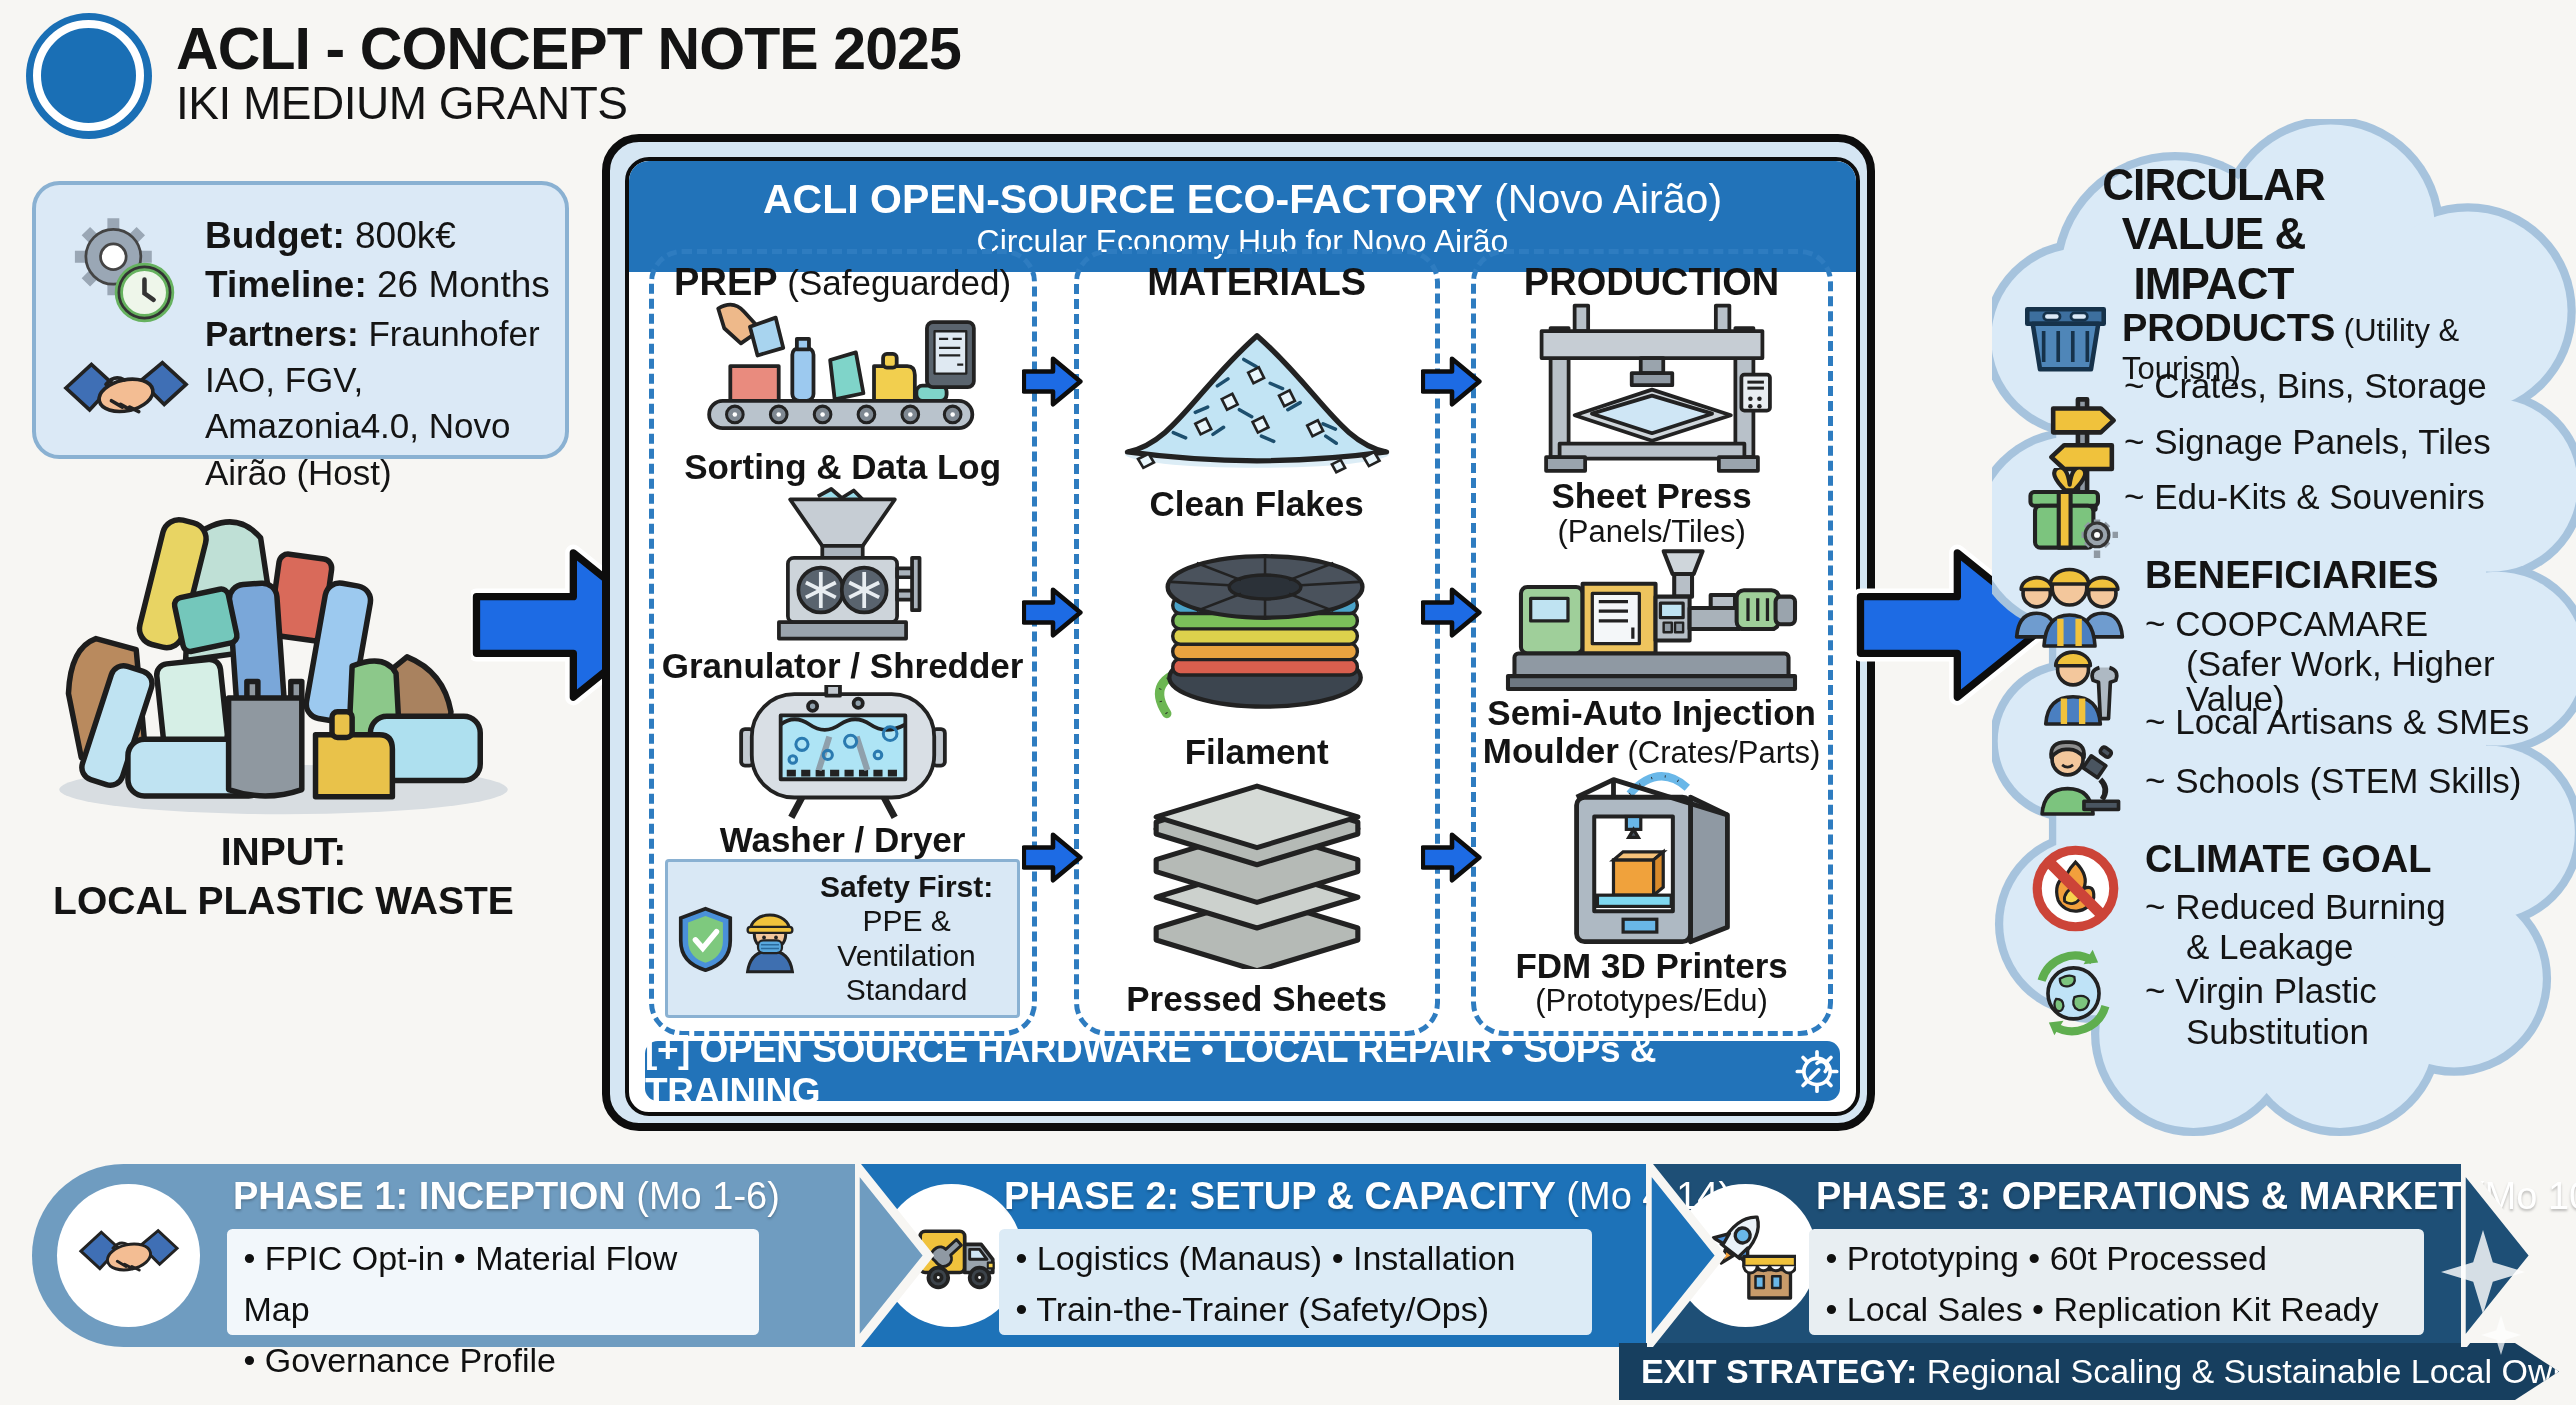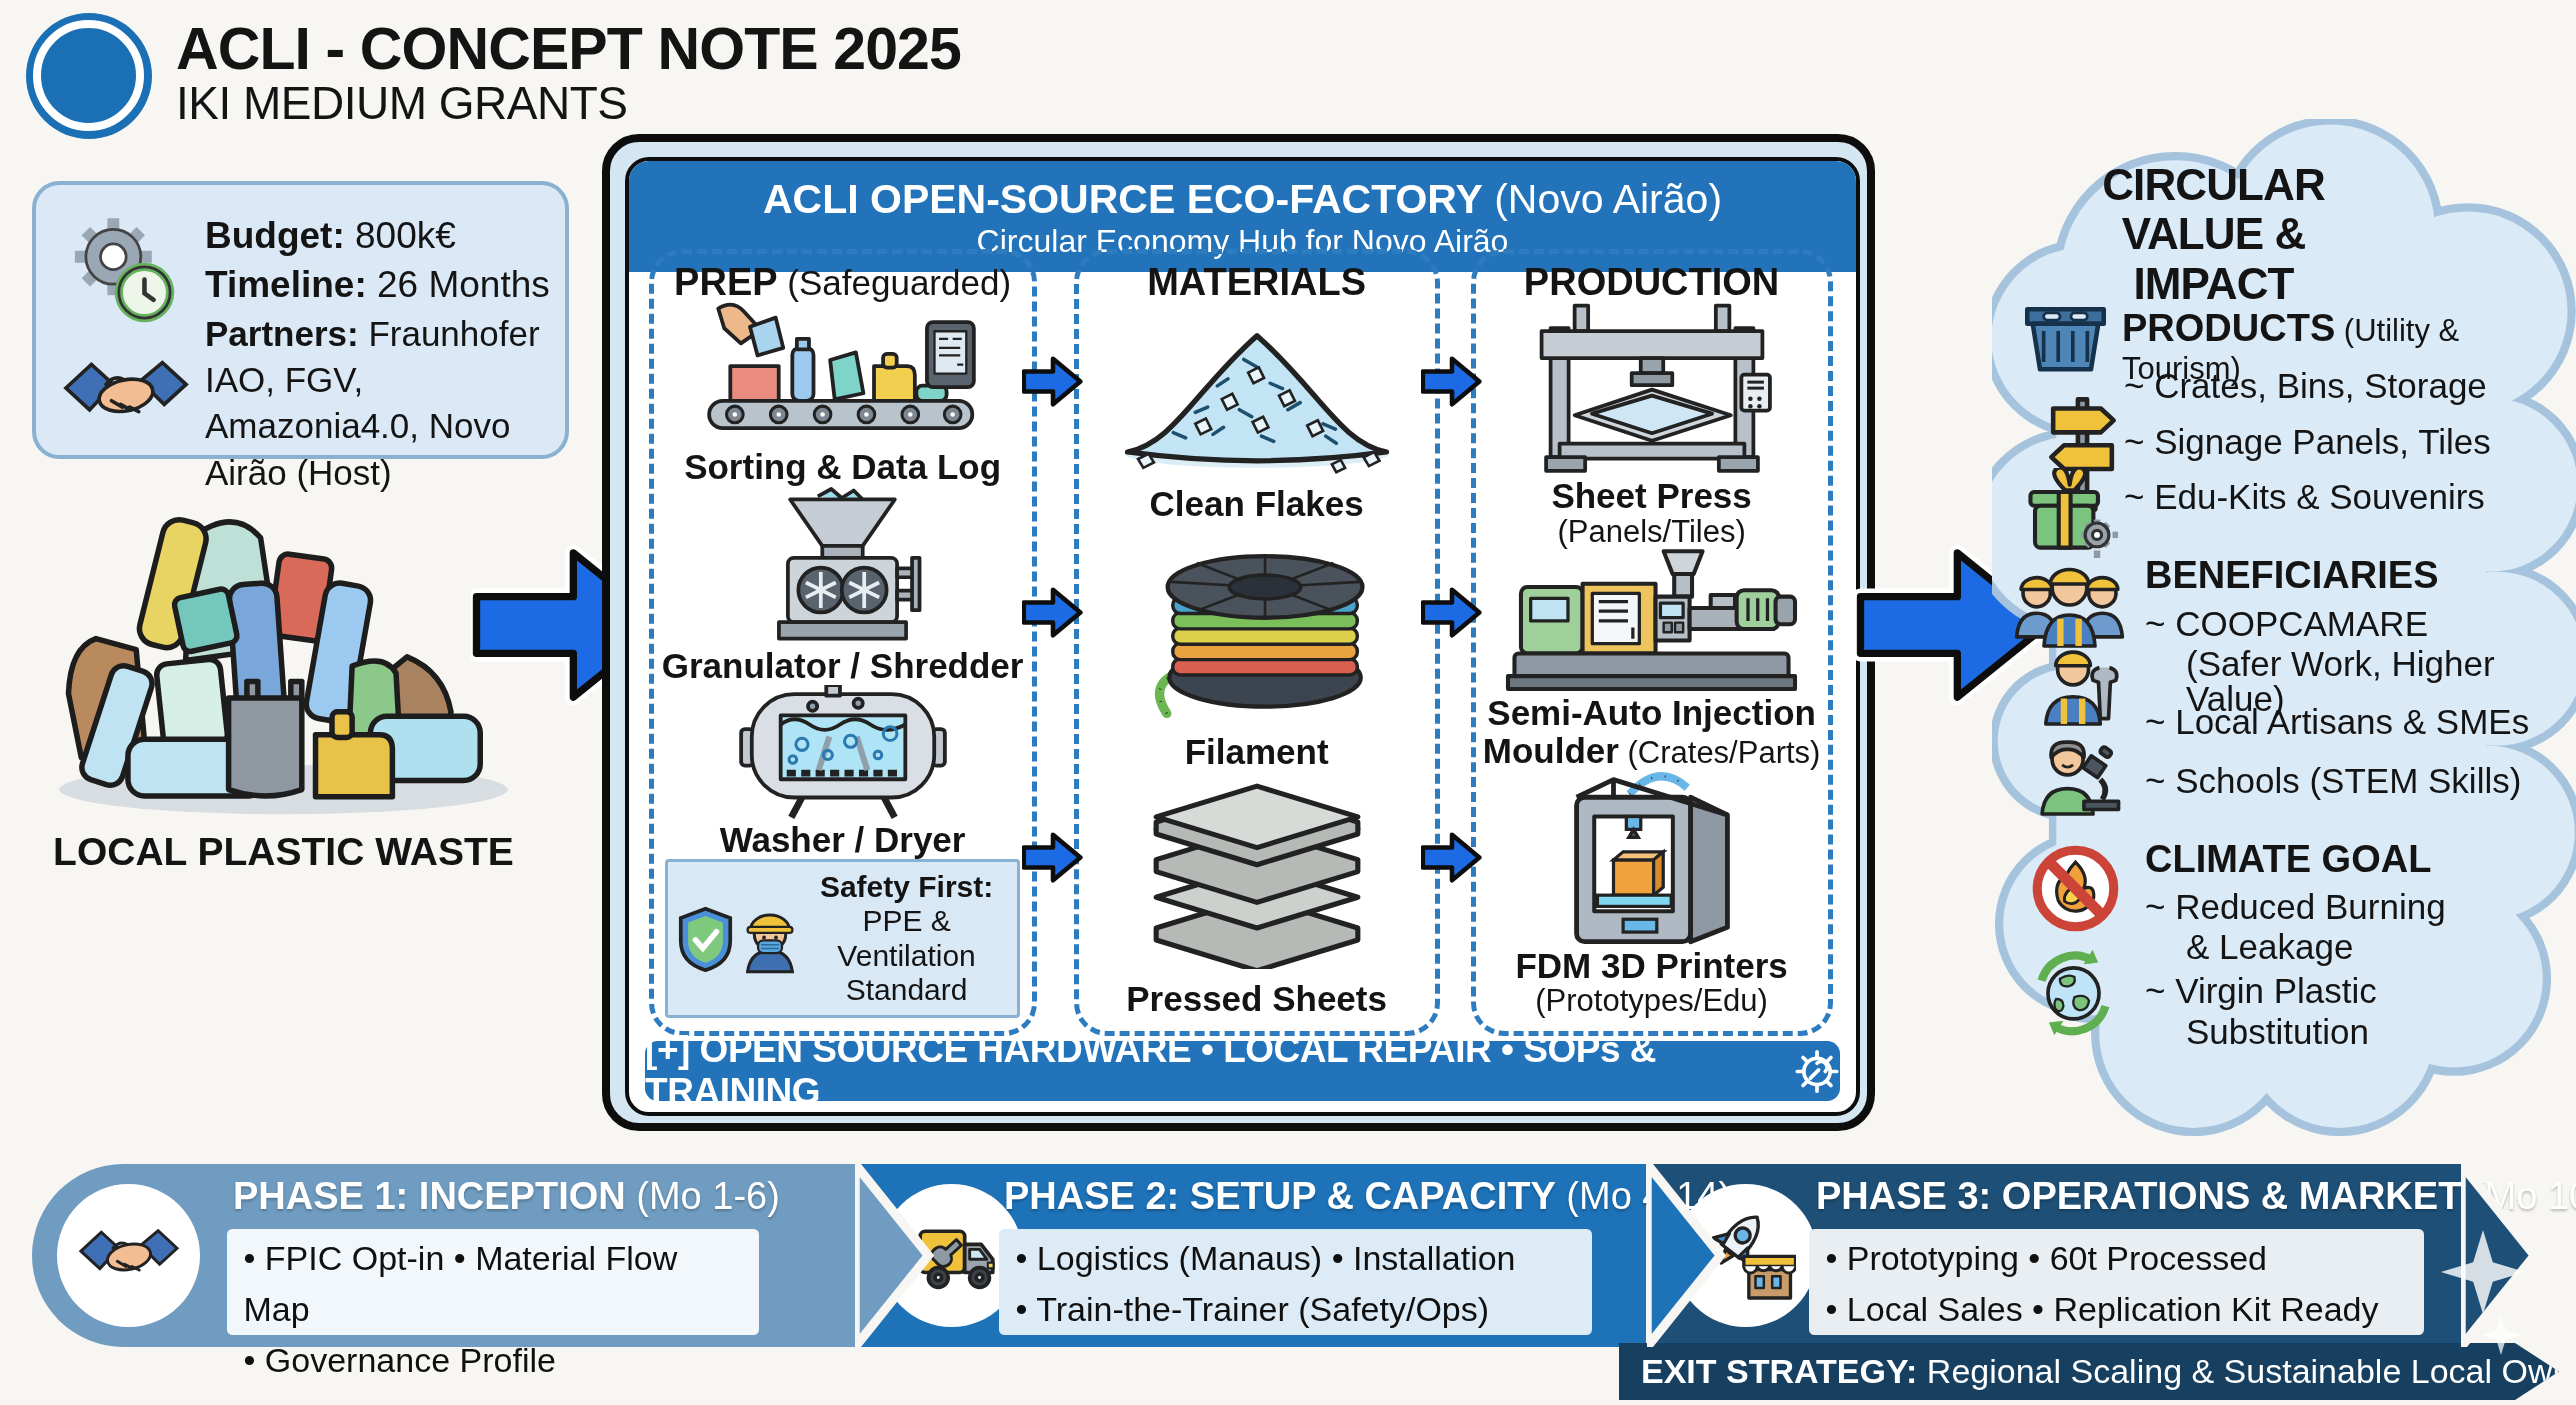--- a/index.html
+++ b/index.html
@@ -106,20 +106,21 @@
       <path d="M340 200 q36-14 48 8 l6 110 -60 14z" fill="#8cc88a"></path>
       <rect x="360" y="255" width="120" height="70" rx="18" fill="#aee0ef"></rect>
       <rect x="95" y="280" width="150" height="62" rx="18" fill="#bfe3f2"></rect>
       <path d="M205 235 h80 v100 q-40 14 -80 0z M225 235 v-18 h12 v18 M285 235 v-18 h-12 v18" fill="#8f98a0"></path>
       <path d="M300 275 h70 q14 0 14 16 v52 h-84z" fill="#e9c24a"></path>
       <rect x="318" y="250" width="22" height="28" rx="6" fill="#e9c24a"></rect>
       <rect x="150" y="120" width="60" height="60" rx="8" fill="#74c7bb" transform="rotate(-12 180 150)"></rect>
     </g>
   </svg>
   <div class="abs input-label" style="left:0px;top:828px;width:567px;">
+    <div>INPUT:</div>
     <div>LOCAL PLASTIC WASTE</div>
   </div>
 
   <svg class="abs" style="left:471px;top:538px;" width="201" height="174" viewBox="0 0 220 190">
     <polygon points="6,64 112,64 112,16 210,95 112,174 112,126 6,126" fill="#1d6be4" stroke="#ffffff" stroke-width="18" stroke-linejoin="round"></polygon>
     <polygon points="6,64 112,64 112,16 210,95 112,174 112,126 6,126" fill="#1d6be4" stroke="#0d0d0d" stroke-width="8" stroke-linejoin="round"></polygon>
   </svg>
 
   <div class="abs factory">
     <div class="factory-inner">

